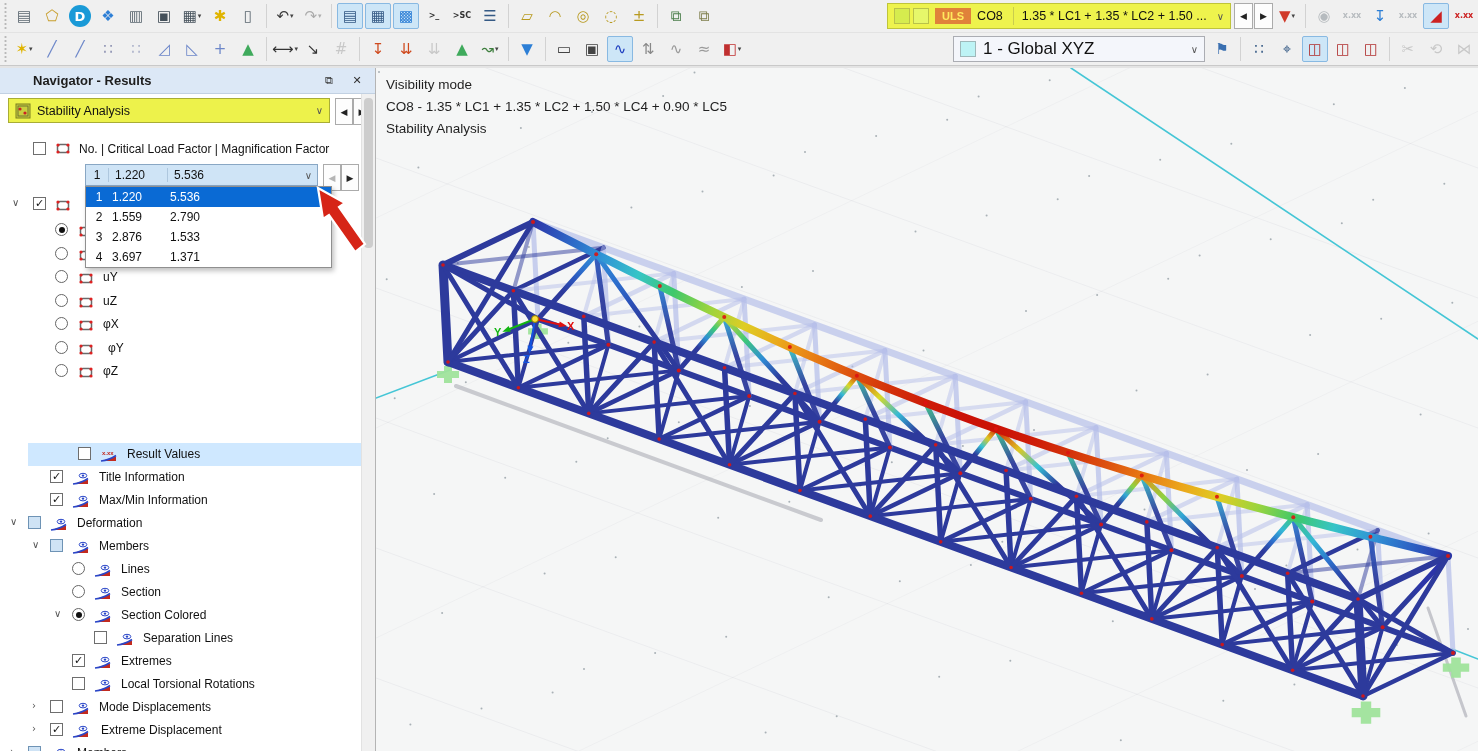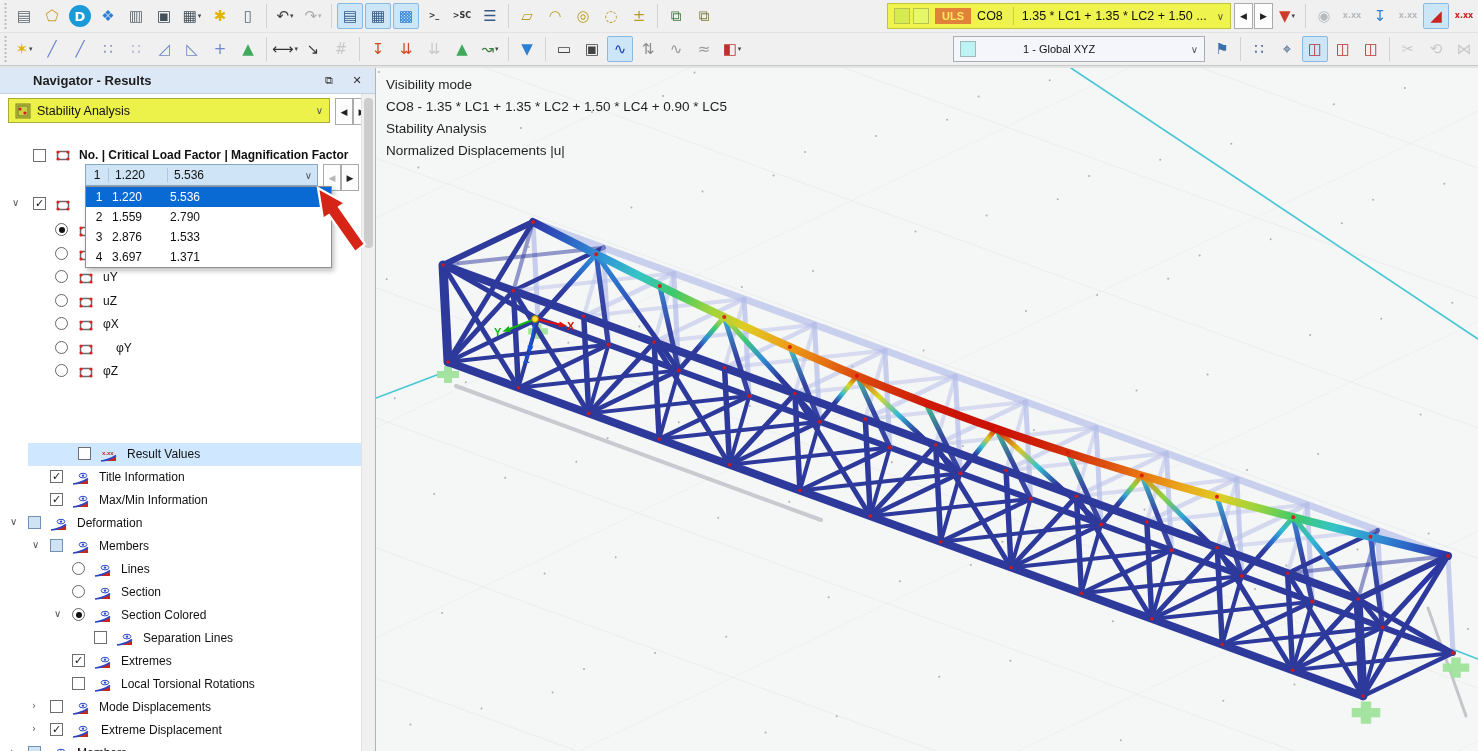--- a/index.html
+++ b/index.html
@@ -32,35 +32,35 @@
   .lc-divider{width:1px;height:18px;background:#c9cd4e;margin-right:8px;}
   .lc-formula{font-size:12.5px;color:#111;margin-right:10px;white-space:nowrap;}
   .chev{color:#555;font-size:10px;}
   .navbtn{width:17px;height:24px;background:#fdfdfd;border:1px solid #ababab;display:flex;
           align-items:center;justify-content:center;font-size:9px;color:#222;margin-left:1px;flex:0 0 auto;}
   .navbtn.disabled{color:#b5b5b5;}
   
   .viewcombo{display:flex;align-items:center;width:238px;height:24px;background:#f4f6fb;
              border:1px solid #abadb3;padding:0 6px;margin:0 3px;flex:0 0 auto;}
   .vswatch{width:14px;height:14px;border:1px solid #9fb8ba;margin-right:7px;}
-  .vlabel{flex:1;font-size:11px;color:#111;margin-left:40px;}
+  .vlabel{flex:1;font-size:17px;color:#111;}
   
   #navigator{position:absolute;left:0;top:68px;width:376px;bottom:0;background:#fff;
              border-right:1px solid #b4b4b4;box-sizing:border-box;}
   #nav-title{position:absolute;left:0;top:0;width:100%;height:26px;background:#dce8f6;
              border-bottom:1px solid #c2d1e2;display:flex;align-items:center;box-sizing:border-box;}
   #nav-title .t{font-size:13px;font-weight:bold;color:#1d1d1d;margin-left:10px;flex:1;padding-left:23px;}
   .titleicon{width:20px;text-align:center;color:#333;font-size:11px;margin-right:8px;font-family:"DejaVu Sans",sans-serif;}
   #analysis-combo{position:absolute;left:8px;top:30px;width:322px;height:25px;background:#edf24b;
      border:1px solid #a9ad35;display:flex;align-items:center;box-sizing:border-box;padding:0 6px;}
   #analysis-combo .lbl{flex:1;font-size:12.5px;color:#111;margin-left:6px;}
   #an-prev{position:absolute;left:334px;top:30px;}
   #an-next{position:absolute;left:352px;top:30px;}
   .navbtn.abs{position:absolute;width:16px;height:25px;}
-  #results-header{position:absolute;left:0;top:74px;height:20px;display:flex;align-items:flex-end;font-weight:bold;}
+  #results-header{position:absolute;left:0;top:74px;height:20px;display:flex;align-items:flex-start;}
   #results-header .txt{font-size:12px;color:#111;margin-left:8px;}
   #mode-combo{position:absolute;left:85px;top:96px;width:233px;height:22px;background:#cfe4f6;
       border:1px solid #89a7c4;box-sizing:border-box;display:flex;align-items:center;font-size:12px;color:#111;}
   #mode-combo .c1{width:22px;text-align:center;border-right:1px solid #aec7de;}
   #mode-combo .c2{width:52px;padding-left:6px;border-right:1px solid #aec7de;}
   #mode-combo .c3{flex:1;padding-left:6px;}
   #mode-combo .chev{margin-right:5px;}
   #mc-prev{position:absolute;left:322px;top:96px;}
   #mc-next{position:absolute;left:340px;top:96px;}
   #mode-dropdown{position:absolute;left:85px;top:118px;width:245px;background:#fff;
@@ -444,21 +444,21 @@
       </div>
       <div class="trow" style="top: 268.5px;">
         <span class="rb" style="left:55px"></span>
         <span class="ticon" style="left:78px"><svg width="16" height="13">
             <rect x="2.5" y="2.5" width="11" height="8" rx="2.5" fill="none" stroke="#6a6a6a" stroke-width="1.5"></rect>
             <circle cx="3" cy="3" r="1.6" fill="#d22"></circle>
             <circle cx="13" cy="3" r="1.6" fill="#d22"></circle>
             <circle cx="3" cy="10" r="1.6" fill="#d22"></circle>
             <circle cx="13" cy="10" r="1.6" fill="#d22"></circle>
           </svg></span>
-        <span class="tlabel" style="left:116px">φY</span>
+        <span class="tlabel" style="left:108px">φY</span>
       </div>
       <div class="trow" style="top: 292px; padding-left: 13px;">
         <span class="rb" style="left:55px"></span>
         <span class="ticon" style="left:78px"><svg width="16" height="13">
             <rect x="2.5" y="2.5" width="11" height="8" rx="2.5" fill="none" stroke="#6a6a6a" stroke-width="1.5"></rect>
             <circle cx="3" cy="3" r="1.6" fill="#d22"></circle>
             <circle cx="13" cy="3" r="1.6" fill="#d22"></circle>
             <circle cx="3" cy="10" r="1.6" fill="#d22"></circle>
             <circle cx="13" cy="10" r="1.6" fill="#d22"></circle>
           </svg></span>
@@ -1175,15 +1175,14 @@
       <polygon points="153.17800506347322,285.9319696191607 151.53401519041967,277.5476212665875 157.4523787334125,278.5340151904196" fill="#1254e0"></polygon>
       <circle cx="159" cy="251" r="3.4" fill="#ffe13a" stroke="#8a7a00" stroke-width="1"></circle>
       <text x="191" y="262" fill="#e01010" font-size="11" font-family="Liberation Sans,sans-serif" font-weight="bold">X</text>
       <text x="118" y="268" fill="#12b512" font-size="11" font-family="Liberation Sans,sans-serif" font-weight="bold">Y</text>
       <text x="147" y="295" fill="#1254e0" font-size="11" font-family="Liberation Sans,sans-serif" font-weight="bold">Z</text>
     </svg>
   <div id="info-block">
       <div>Visibility mode</div>
       <div>CO8 - 1.35 * LC1 + 1.35 * LC2 + 1.50 * LC4 + 0.90 * LC5</div>
       <div>Stability Analysis</div>
-      <div>Normalized Displacements |u|</div>
     </div>
 </div>
 
 </body></html>

